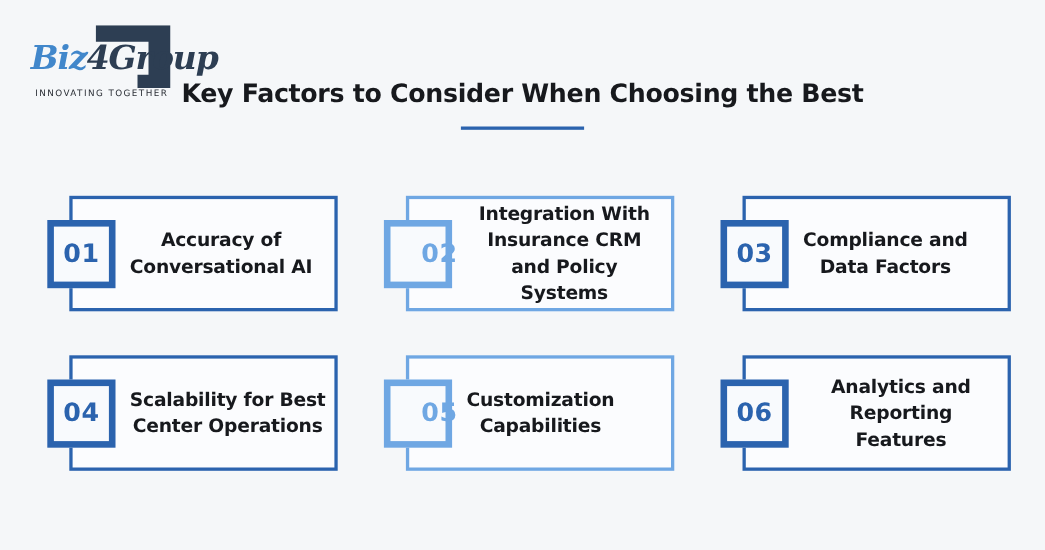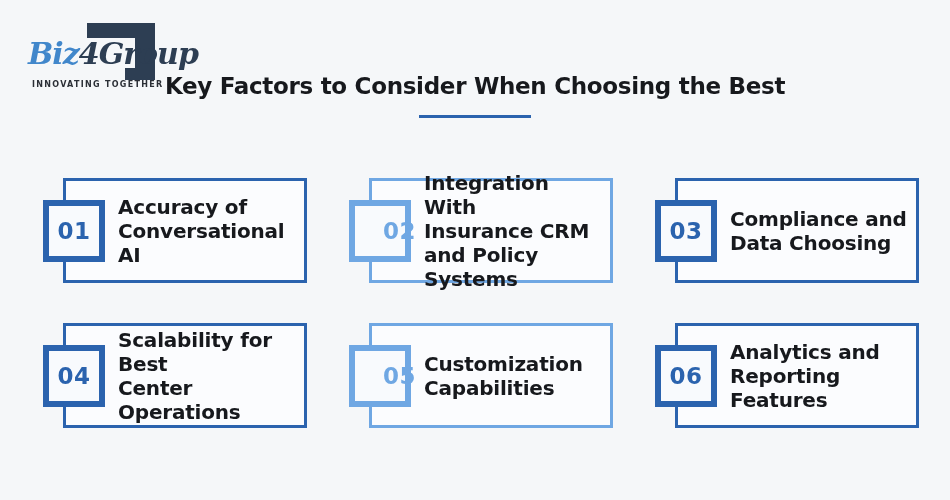--- a/index.html
+++ b/index.html
@@ -18,21 +18,21 @@
   .logo-text {
     position:absolute; left:8px; top:26px; z-index:2;
     font-family:"DejaVu Serif", serif; font-style:italic; font-weight:600;
     font-size:30px; letter-spacing:-1px; white-space:nowrap;
   }
   .logo-biz   { color: var(--logo-blue, #4187cb); }
   .logo-4     { color: var(--logo-navy, #2d3e53); }
   .logo-group { color: var(--logo-navy, #2d3e53); }
   .logo-tagline {
     position:absolute; left:12px; top:70px; z-index:2;
-    font-size:8px; font-weight:700; letter-spacing:1.3px;
+    font-size:8px; font-weight:400; letter-spacing:1.3px;
     color:#2b2f36; white-space:nowrap;
   }
 
   
   .header { position:absolute; top:72px; left:0; width:950px; text-align:center; }
   .title-line1 {
     font-size:23px; font-weight:700; line-height:29px;
     color: var(--text-dark, #17191d); letter-spacing:-0.3px;
   }
   .title-line2 {
@@ -65,23 +65,23 @@
     background:#f8fafd;
     display:flex; align-items:center; justify-content:center;
   }
   .card--light .badge { border-color: var(--light-blue, #6fa7e3); padding-left: 39px; }
   .badge-number {
     font-size:23px; font-weight:700; letter-spacing:0.5px;
     color: var(--dark-blue, #2b63ae);
   }
   .card--light .badge-number { color: var(--light-blue, #6fa7e3); }
   .card-label {
-    font-size:20px; font-weight:600; line-height:24px;
+    font-size:17px; font-weight:600; line-height:24px;
     color: var(--text-dark, #17191d);
-    white-space:pre-line; letter-spacing:-0.2px;
+    white-space:pre-line; letter-spacing:-0.2px;text-align:center;
   }
 </style>
 </head>
 <body>
 
 <div class="canvas">
 
   <div class="logo">
     <svg class="logo-mark" viewBox="0 0 68 57" xmlns="http://www.w3.org/2000/svg" aria-hidden="true">
       <path d="M0 0 H68 V57 H38 V45 H48 V15 H0 Z"></path>
@@ -112,21 +112,21 @@
       <div class="card-label">Integration With
 Insurance CRM
 and Policy Systems</div>
     </div>
 
     <div class="card card--dark">
       <div class="badge">
         <span class="badge-number">03</span>
       </div>
       <div class="card-label">Compliance and
-Data Choosing</div>
+Data Factors</div>
     </div>
 
     <div class="card card--dark">
       <div class="badge">
         <span class="badge-number">04</span>
       </div>
       <div class="card-label">Scalability for Best
 Center Operations</div>
     </div>
 

